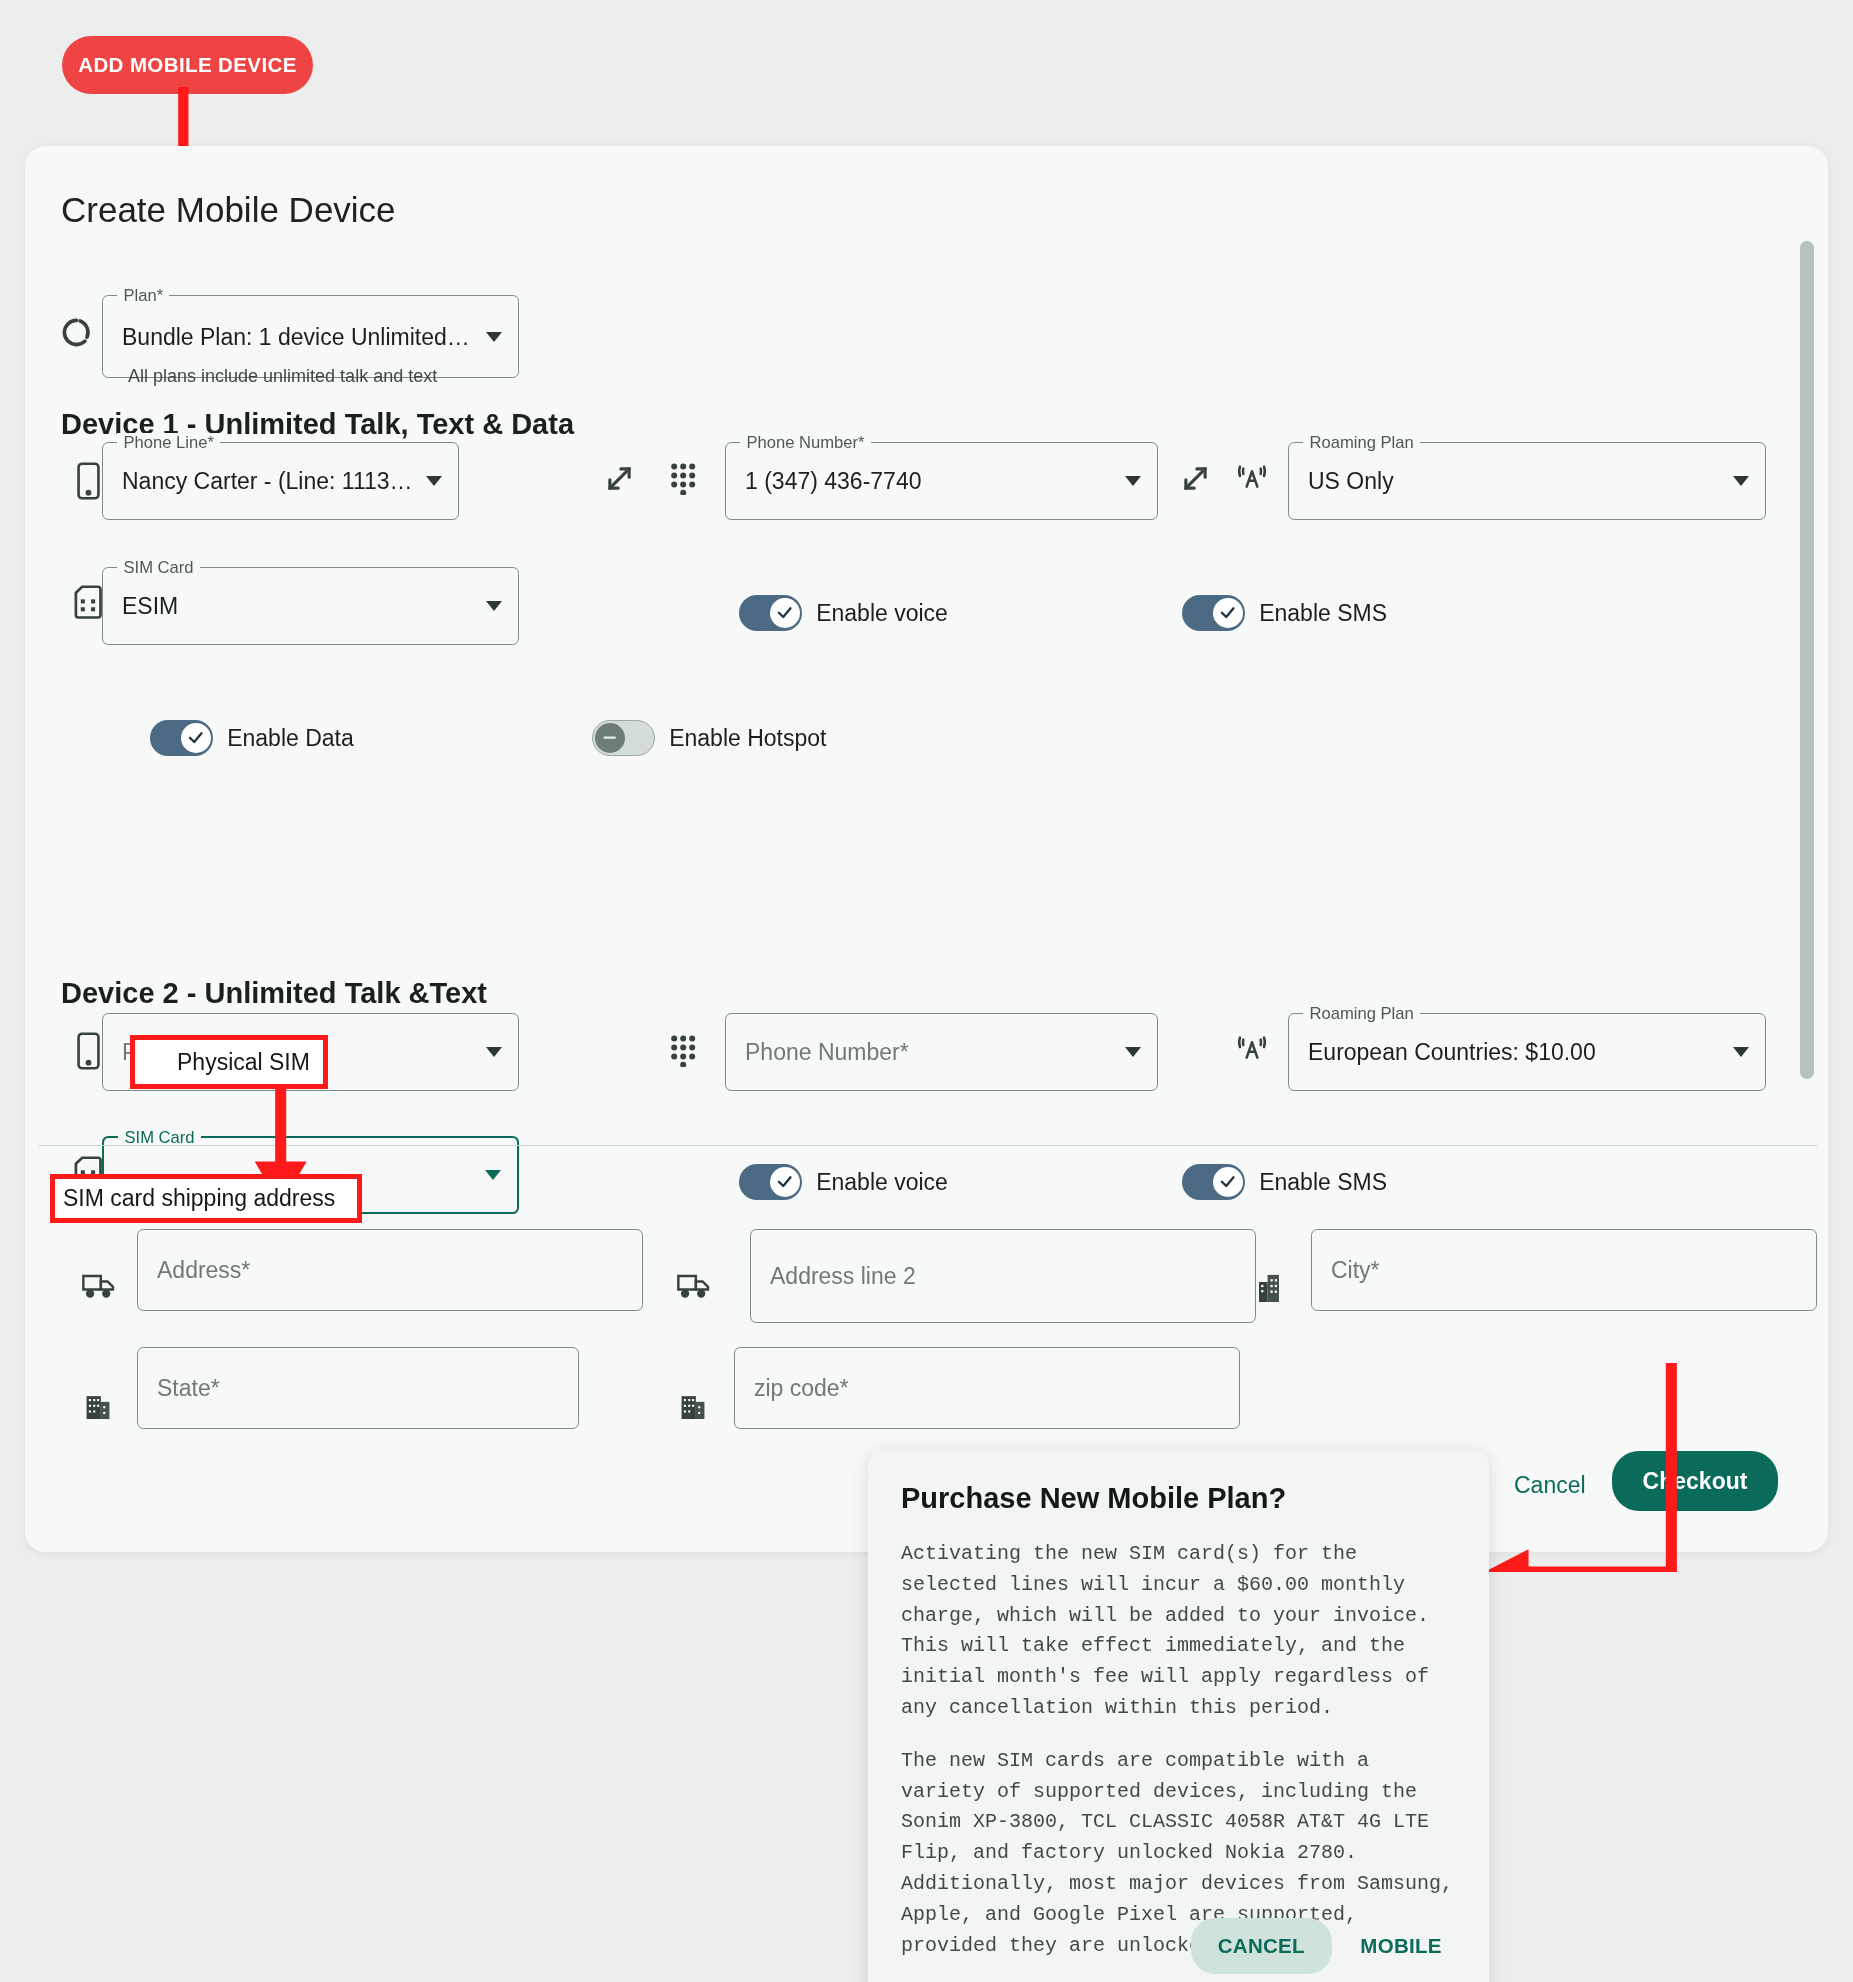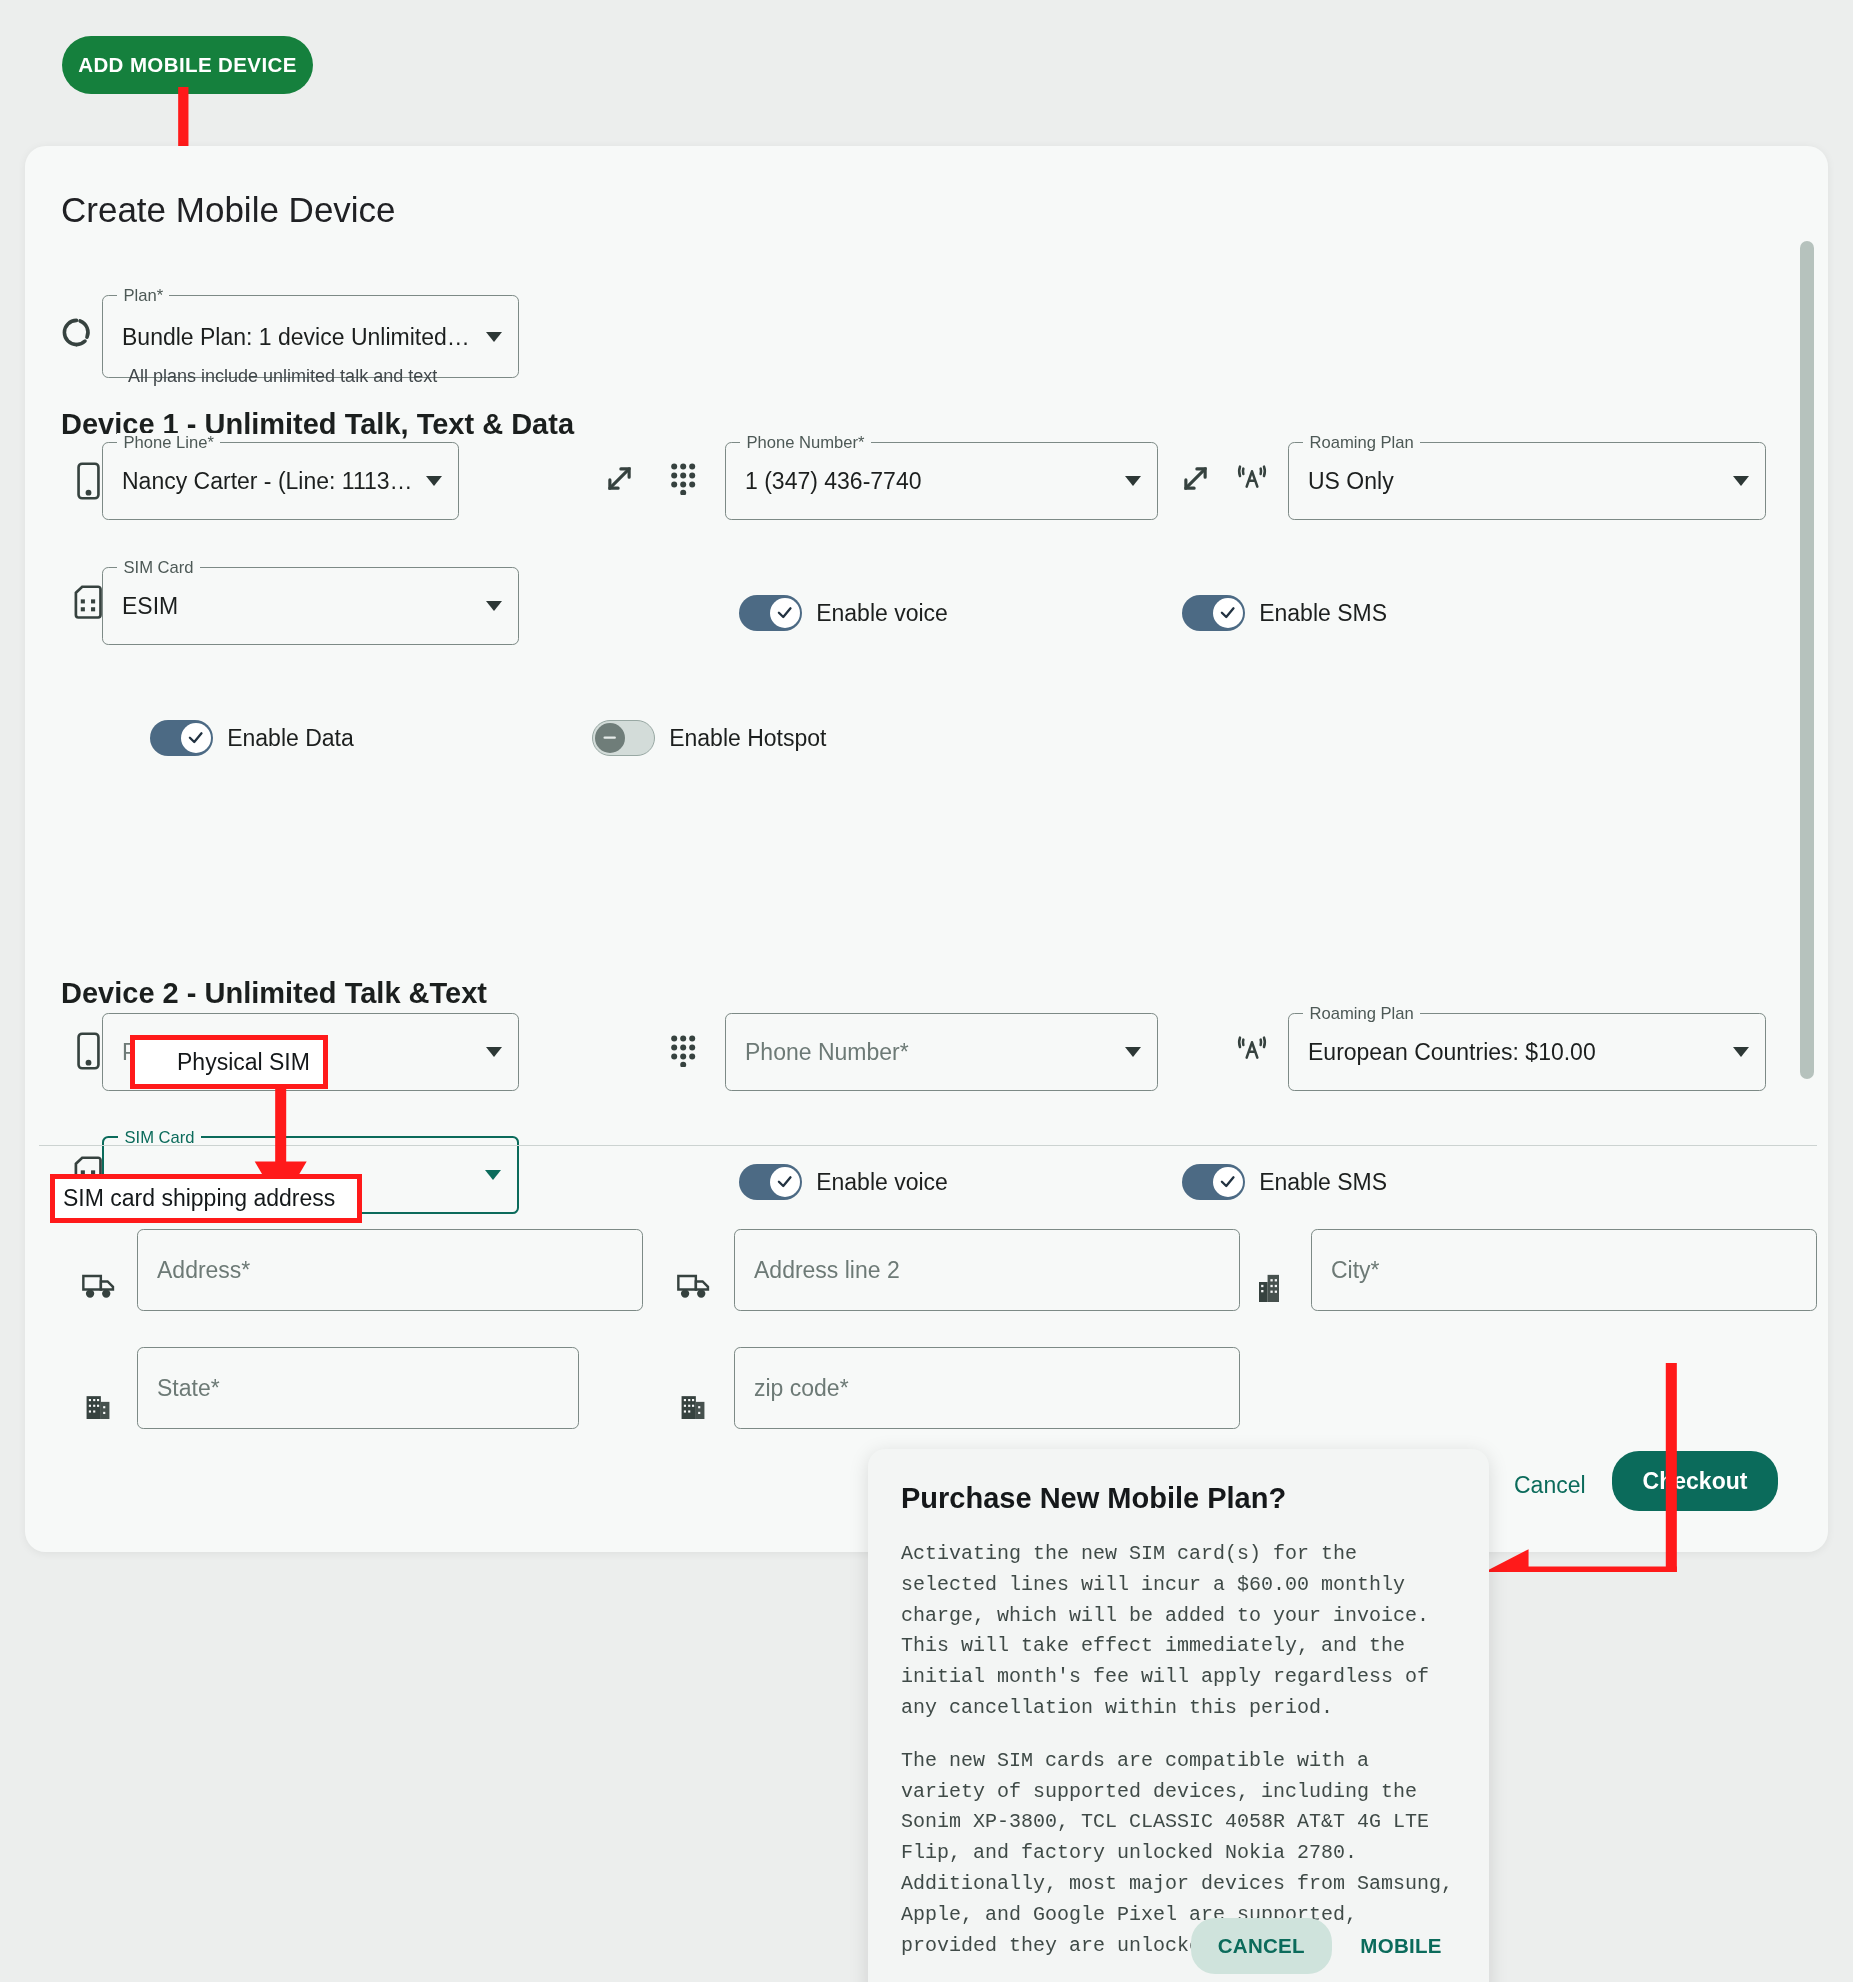--- a/index.html
+++ b/index.html
@@ -8,21 +8,21 @@
     background: #eceeed;
     font-family: "Liberation Sans", sans-serif;
     overflow: hidden;
   }
   #root { position: relative; width: 1854px; height: 1982px; }
 
   
   .add-btn {
     position: absolute; left: 62px; top: 36px;
     width: 251px; height: 58px;
-    background: #15803d; color: #ffffff;
+    background: #ef4444; color: #ffffff;
     border: none; border-radius: 29px;
     font-size: 20.5px; font-weight: 700; letter-spacing: 0.4px;
     display: flex; align-items: center; justify-content: center;
     cursor: pointer;
   }
 
   
   .card {
     position: absolute; left: 25px; top: 146px;
     width: 1803px; height: 1406px;
@@ -417,21 +417,21 @@
       </div>
 
       <div class="lic" style="left:652px; top:1126px;">
         <svg width="35" height="27" viewBox="0 0 26 20" fill="none" stroke="#36423f" stroke-width="1.8">
           <path d="M1 3h13v10H1z"></path>
             <path d="M14 7h5l4 4v2h-9z"></path>
           <circle cx="6" cy="16" r="2.2" fill="#36423f"></circle>
             <circle cx="18" cy="16" r="2.2" fill="#36423f"></circle>
         </svg>
       </div>
-      <div class="field" style="left:709px; top:1083px; width:506px; height:82px;">
+      <div class="field" style="left:725px; top:1083px; width:506px; height:94px;">
         <span class="value placeholder">Address line 2</span>
       </div>
 
       <div class="lic" style="left:1228px; top:1126px;">
         <svg width="32" height="30" viewBox="0 0 22 21" fill="#36423f">
           <path d="M4 7h6v14H4z"></path>
             <path d="M10 2h8v19h-8z" opacity="0.92"></path>
           <rect x="5.5" y="9" width="1.6" height="1.6" fill="#f7f9f8"></rect>
           <rect x="5.5" y="12.6" width="1.6" height="1.6" fill="#f7f9f8"></rect>
           <rect x="12" y="5" width="1.6" height="1.6" fill="#f7f9f8"></rect>

